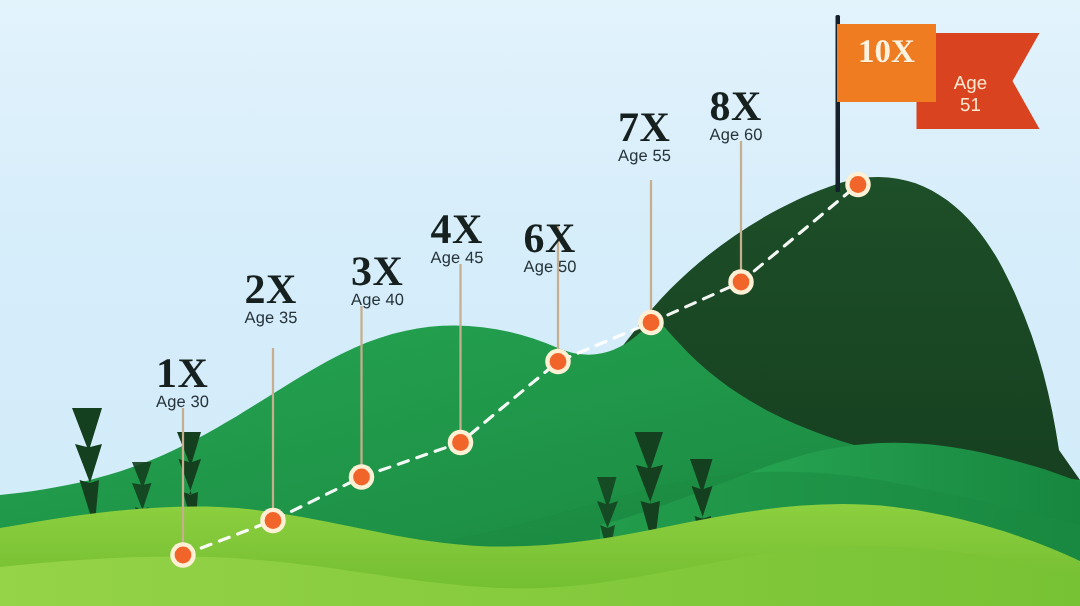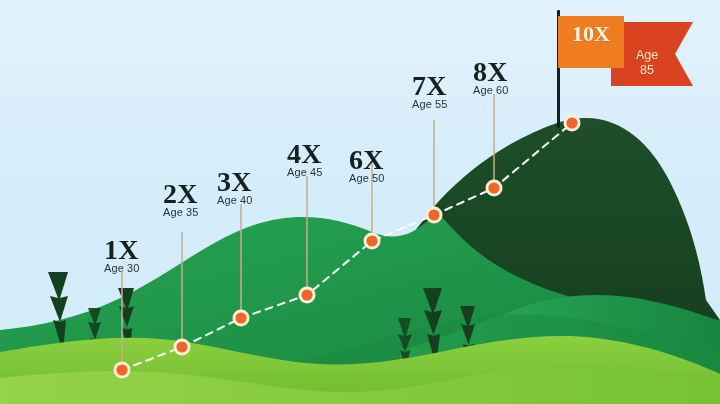--- a/index.html
+++ b/index.html
@@ -163,21 +163,21 @@
 
   <div id="labels">
       <div class="ms" style="left: 104px; top: 240px;">
         <div class="x">1X</div>
         <div class="age">Age 30</div>
       </div>
       <div class="ms" style="left: 163px; top: 184px;">
         <div class="x">2X</div>
         <div class="age">Age 35</div>
       </div>
-      <div class="ms" style="left: 217px; top: 172px;">
+      <div class="ms" style="left: 234px; top: 172px;">
         <div class="x">3X</div>
         <div class="age">Age 40</div>
       </div>
       <div class="ms" style="left: 287px; top: 144px;">
         <div class="x">4X</div>
         <div class="age">Age 45</div>
       </div>
       <div class="ms" style="left: 349px; top: 118px; margin-top: 32px;">
         <div class="x">6X</div>
         <div class="age">Age 50</div>
@@ -215,17 +215,17 @@
     <div class="pole"></div>
     <svg viewBox="0 0 150 120" style="position:absolute;inset:0;">
 
       <path fill="#d9431f" d="M60,16 L142,16 L124,48 L142,80 L60,80 Z"></path>
 
       <rect x="7" y="10" width="66" height="52" fill="#f07c22"></rect>
     </svg>
     <div id="flagtxt-10x">10X</div>
     <div id="flagtxt-age">
       <div>Age</div>
-      <div>85</div>
+      <div>51</div>
     </div>
   </div>
 
 </div>
 
 </body></html>

